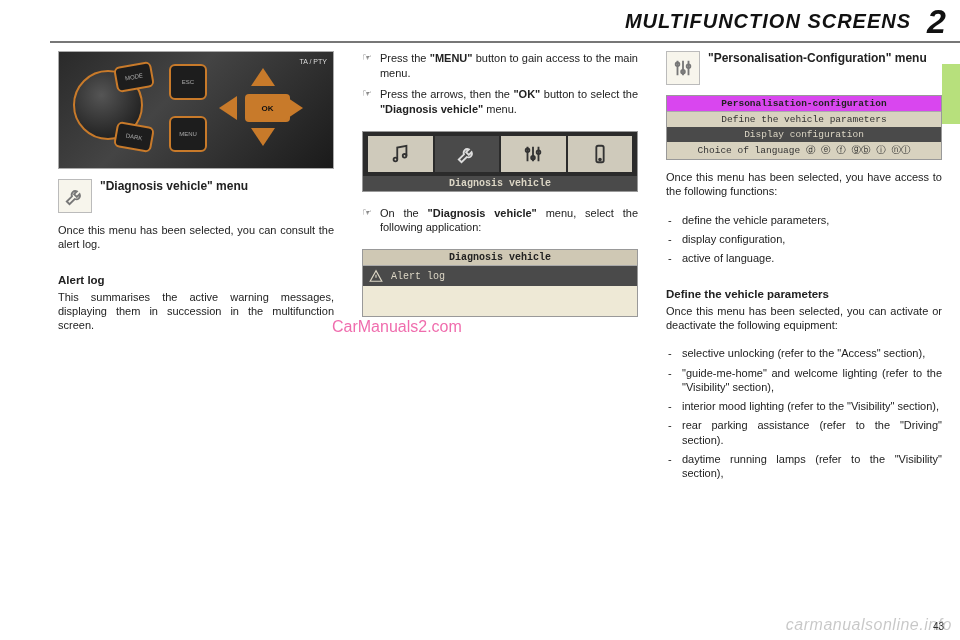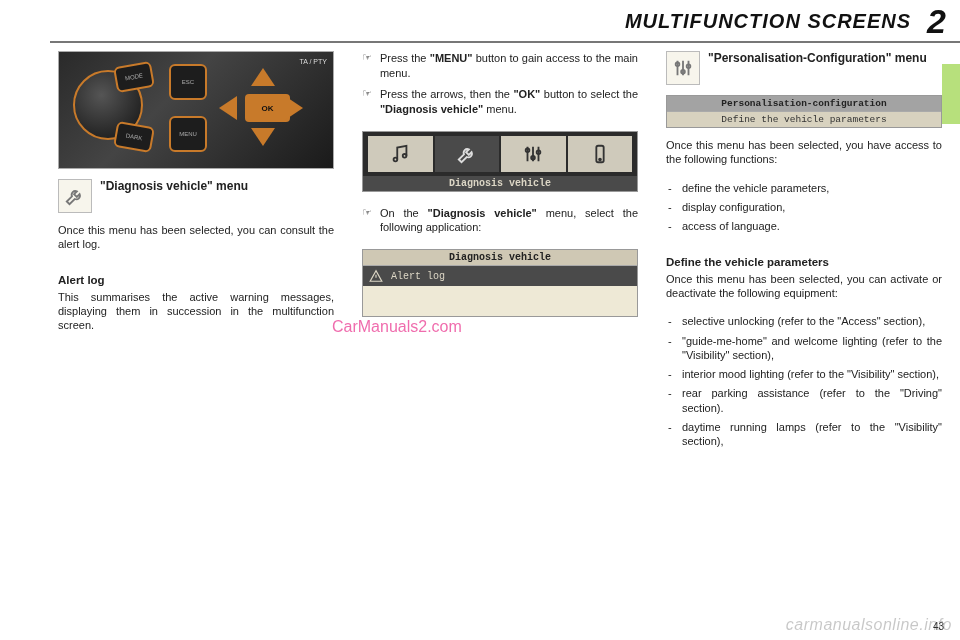--- a/index.html
+++ b/index.html
@@ -161,21 +161,21 @@
   }
   .lcd2 .row .micon{ width:14px;height:14px; }
   .lcd2 .blank { height:30px; background:#eee9d6; }
 
   
   .lcd3 {
     border:1px solid #999; background:#d8d2bf; margin: 8px 0 10px 0;
     font-family:"Courier New",monospace; font-size:9.5px;
   }
   .lcd3 .t {
-    background:#a3a3a3; text-align:center; padding:2px 17px; font-weight:bold;
+    background:#d946ef; text-align:center; padding:2px 17px; font-weight:bold;
     border-bottom:1px solid #aaa;
   }
   .lcd3 .r { text-align:center; padding:2px 0; color:#333;}
   .lcd3 .r.sel { background:#4a4a4a; color:#dcd6c5;}
 
   ul.dash { list-style:none; padding:0; margin:12px 0 10px 0;}
   ul.dash li { position:relative; padding-left:16px; margin-bottom:5px; font-size:11px; line-height:1.3; text-align: justify;}
   ul.dash li::before { content:"-"; position:absolute; left:2px; }
 
   .watermark {
@@ -311,27 +311,29 @@
             <circle cx="12" cy="16" r="2"></circle>
             <circle cx="18" cy="10" r="2"></circle>
         </svg>
       </div>
       <div class="callout-title">"Personalisation-Configuration" menu</div>
     </div>
 
     <div class="lcd3">
       <div class="t">Personalisation-configuration</div>
       <div class="r">Define the vehicle parameters</div>
+      <div class="r sel">Display configuration</div>
+      <div class="r">Choice of language ⓓ ⓔ ⓕ ⓖⓑ ⓘ ⓝⓛ</div>
     </div>
 
     <div class="body-text">Once this menu has been selected, you have access to the following functions:</div>
     <ul class="dash">
       <li>define the vehicle parameters,</li>
       <li>display configuration,</li>
-      <li>access of language.</li>
+      <li>active of language.</li>
     </ul>
 
     <div class="subhead">Define the vehicle parameters</div>
     <div class="body-text">Once this menu has been selected, you can activate or deactivate the following equipment:</div>
     <ul class="dash">
       <li>selective unlocking (refer to the "Access" section),</li>
       <li>"guide-me-home" and welcome lighting (refer to the "Visibility" section),</li>
       <li>interior mood lighting (refer to the "Visibility" section),</li>
       <li>rear parking assistance (refer to the "Driving" section).</li>
       <li>daytime running lamps (refer to the "Visibility" section),</li>

